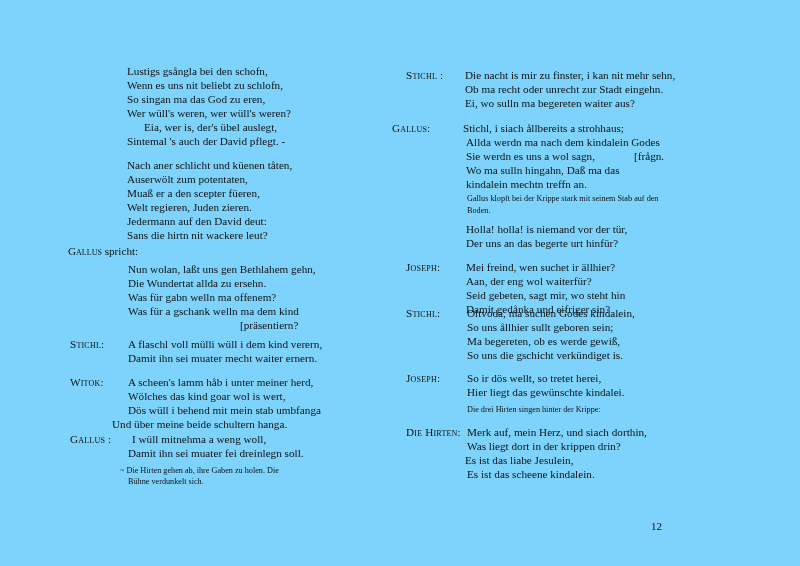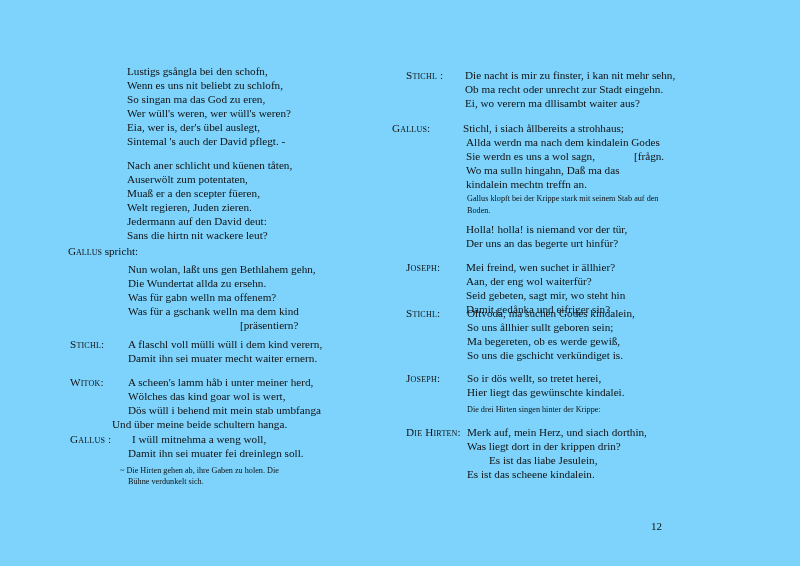--- a/index.html
+++ b/index.html
@@ -15,21 +15,21 @@
 <body>
 
 <div class="page">
 
   <div>
 
     <div class="ln" style="left:127px;top:64px">Lustigs gsångla bei den schofn,</div>
     <div class="ln" style="left:127px;top:78px">Wenn es uns nit beliebt zu schlofn,</div>
     <div class="ln" style="left:127px;top:92px">So singan ma das God zu eren,</div>
     <div class="ln" style="left:127px;top:106px">Wer wüll's weren, wer wüll's weren?</div>
-    <div class="ln" style="left:127px;top:120px">Eia, wer is, der's übel auslegt,</div>
+    <div class="ln" style="left:144px;top:120px">Eia, wer is, der's übel auslegt,</div>
     <div class="ln" style="left:127px;top:134px">Sintemal 's auch der David pflegt. -</div>
 
     <div class="ln" style="left:127px;top:158px">Nach aner schlicht und küenen tåten,</div>
     <div class="ln" style="left:127px;top:172px">Auserwölt zum potentaten,</div>
     <div class="ln" style="left:127px;top:186px">Muaß er a den scepter füeren,</div>
     <div class="ln" style="left:127px;top:200px">Welt regieren, Juden zieren.</div>
     <div class="ln" style="left:127px;top:214px">Jedermann auf den David deut:</div>
     <div class="ln" style="left:127px;top:228px">Sans die hirtn nit wackere leut?</div>
 
     <div class="ln" style="left:68px;top:244px"><span style="font-variant:small-caps">Gallus</span><span> spricht:</span></div>
@@ -55,21 +55,21 @@
 
     <div class="sd" style="left:120px;top:465px">~  Die Hirten gehen ab, ihre Gaben zu holen. Die</div>
     <div class="sd" style="left:128px;top:476px">Bühne verdunkelt sich.</div>
   </div>
 
   <div>
 
     <div class="sp" style="left:406px;top:68px">Stichl :</div>
     <div class="ln" style="left:465px;top:68px">Die nacht is mir zu finster, i kan nit mehr sehn,</div>
     <div class="ln" style="left:465px;top:82px">Ob ma recht oder unrecht zur Stadt eingehn.</div>
-    <div class="ln" style="left:465px;top:96px">Ei, wo verern ma dllisambt waiter aus?</div>
+    <div class="ln" style="left:465px;top:96px">Ei, wo sulln ma begereten waiter aus?</div>
 
     <div class="sp" style="left:392px;top:121px">Gallus:</div>
     <div class="ln" style="left:463px;top:121px">Stichl, i siach ållbereits a strohhaus;</div>
     <div class="ln" style="left:466px;top:135px">Allda werdn ma nach dem kindalein Godes</div>
     <div class="ln" style="left:466px;top:149px">Sie werdn es uns a wol sagn,</div>
     <div class="ln" style="left:634px;top:149px">[frågn.</div>
     <div class="ln" style="left:466px;top:163px">Wo ma sulln hingahn, Daß ma das</div>
     <div class="ln" style="left:466px;top:177px">kindalein mechtn treffn an.</div>
 
     <div class="sd" style="left:467px;top:193px">Gallus klopft bei der Krippe stark mit seinem Stab auf den</div>
@@ -92,18 +92,18 @@
 
     <div class="sp" style="left:406px;top:371px">Joseph:</div>
     <div class="ln" style="left:467px;top:371px">So ir dös wellt, so tretet herei,</div>
     <div class="ln" style="left:467px;top:385px">Hier liegt das gewünschte kindalei.</div>
 
     <div class="sd" style="left:467px;top:404px">Die drei Hirten singen hinter der Krippe:</div>
 
     <div class="sp" style="left:406px;top:425px">Die Hirten:</div>
     <div class="ln" style="left:467px;top:425px">Merk auf, mein Herz, und siach dorthin,</div>
     <div class="ln" style="left:467px;top:439px">Was liegt dort in der krippen drin?</div>
-    <div class="ln" style="left:489px;top:453px">Es ist das liabe Jesulein,</div>
+    <div class="ln" style="left:465px;top:453px">Es ist das liabe Jesulein,</div>
     <div class="ln" style="left:467px;top:467px">Es ist das scheene kindalein.</div>
   </div>
 
   <div class="pn" style="left:651px;top:520px">12</div>
 </div>
 
 </body></html>

